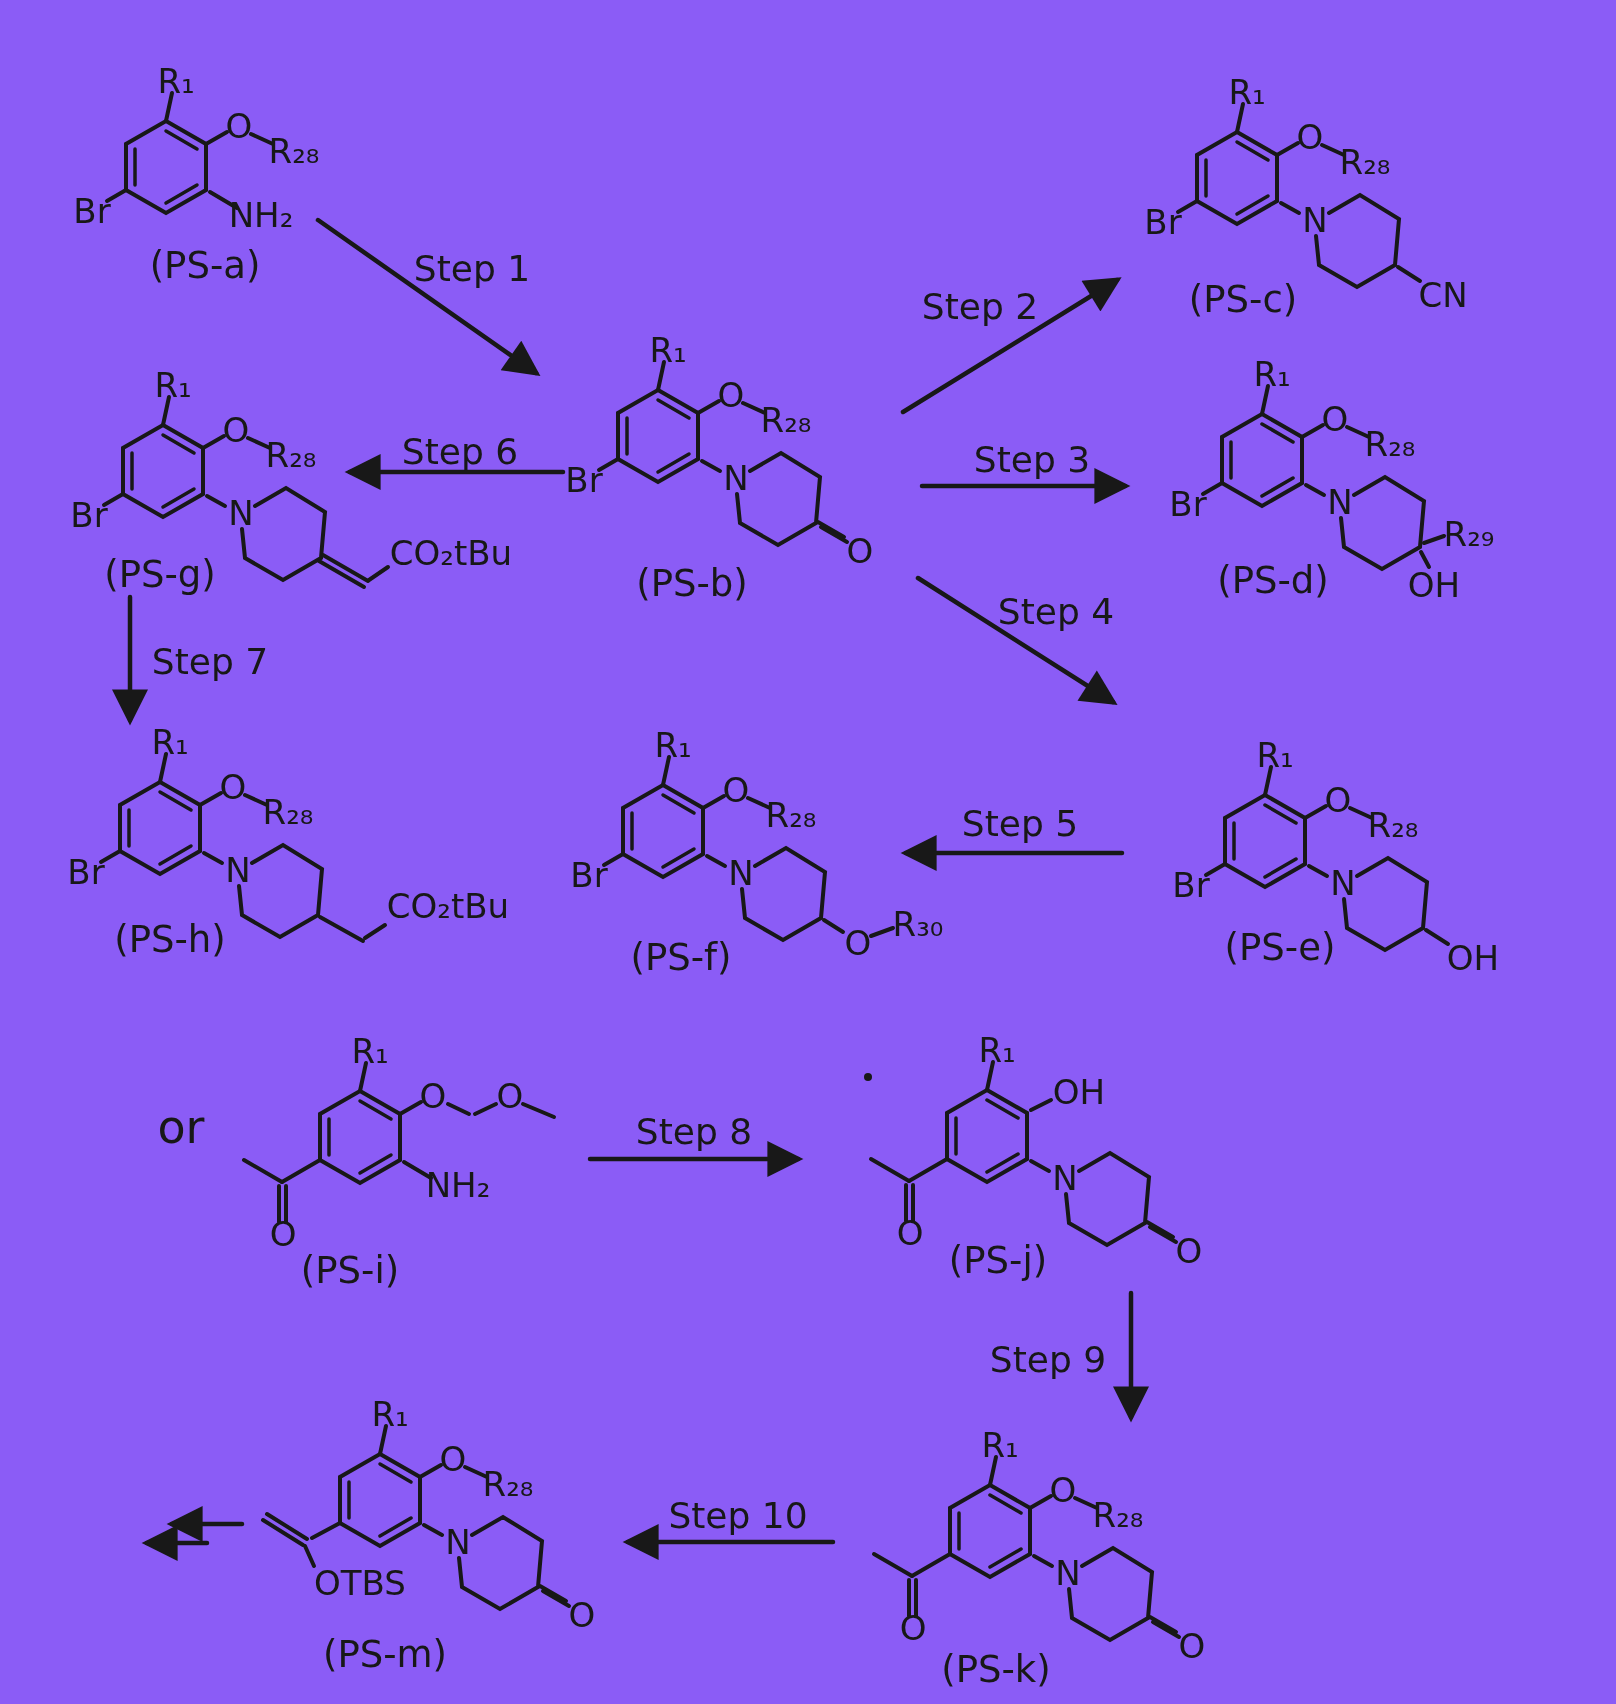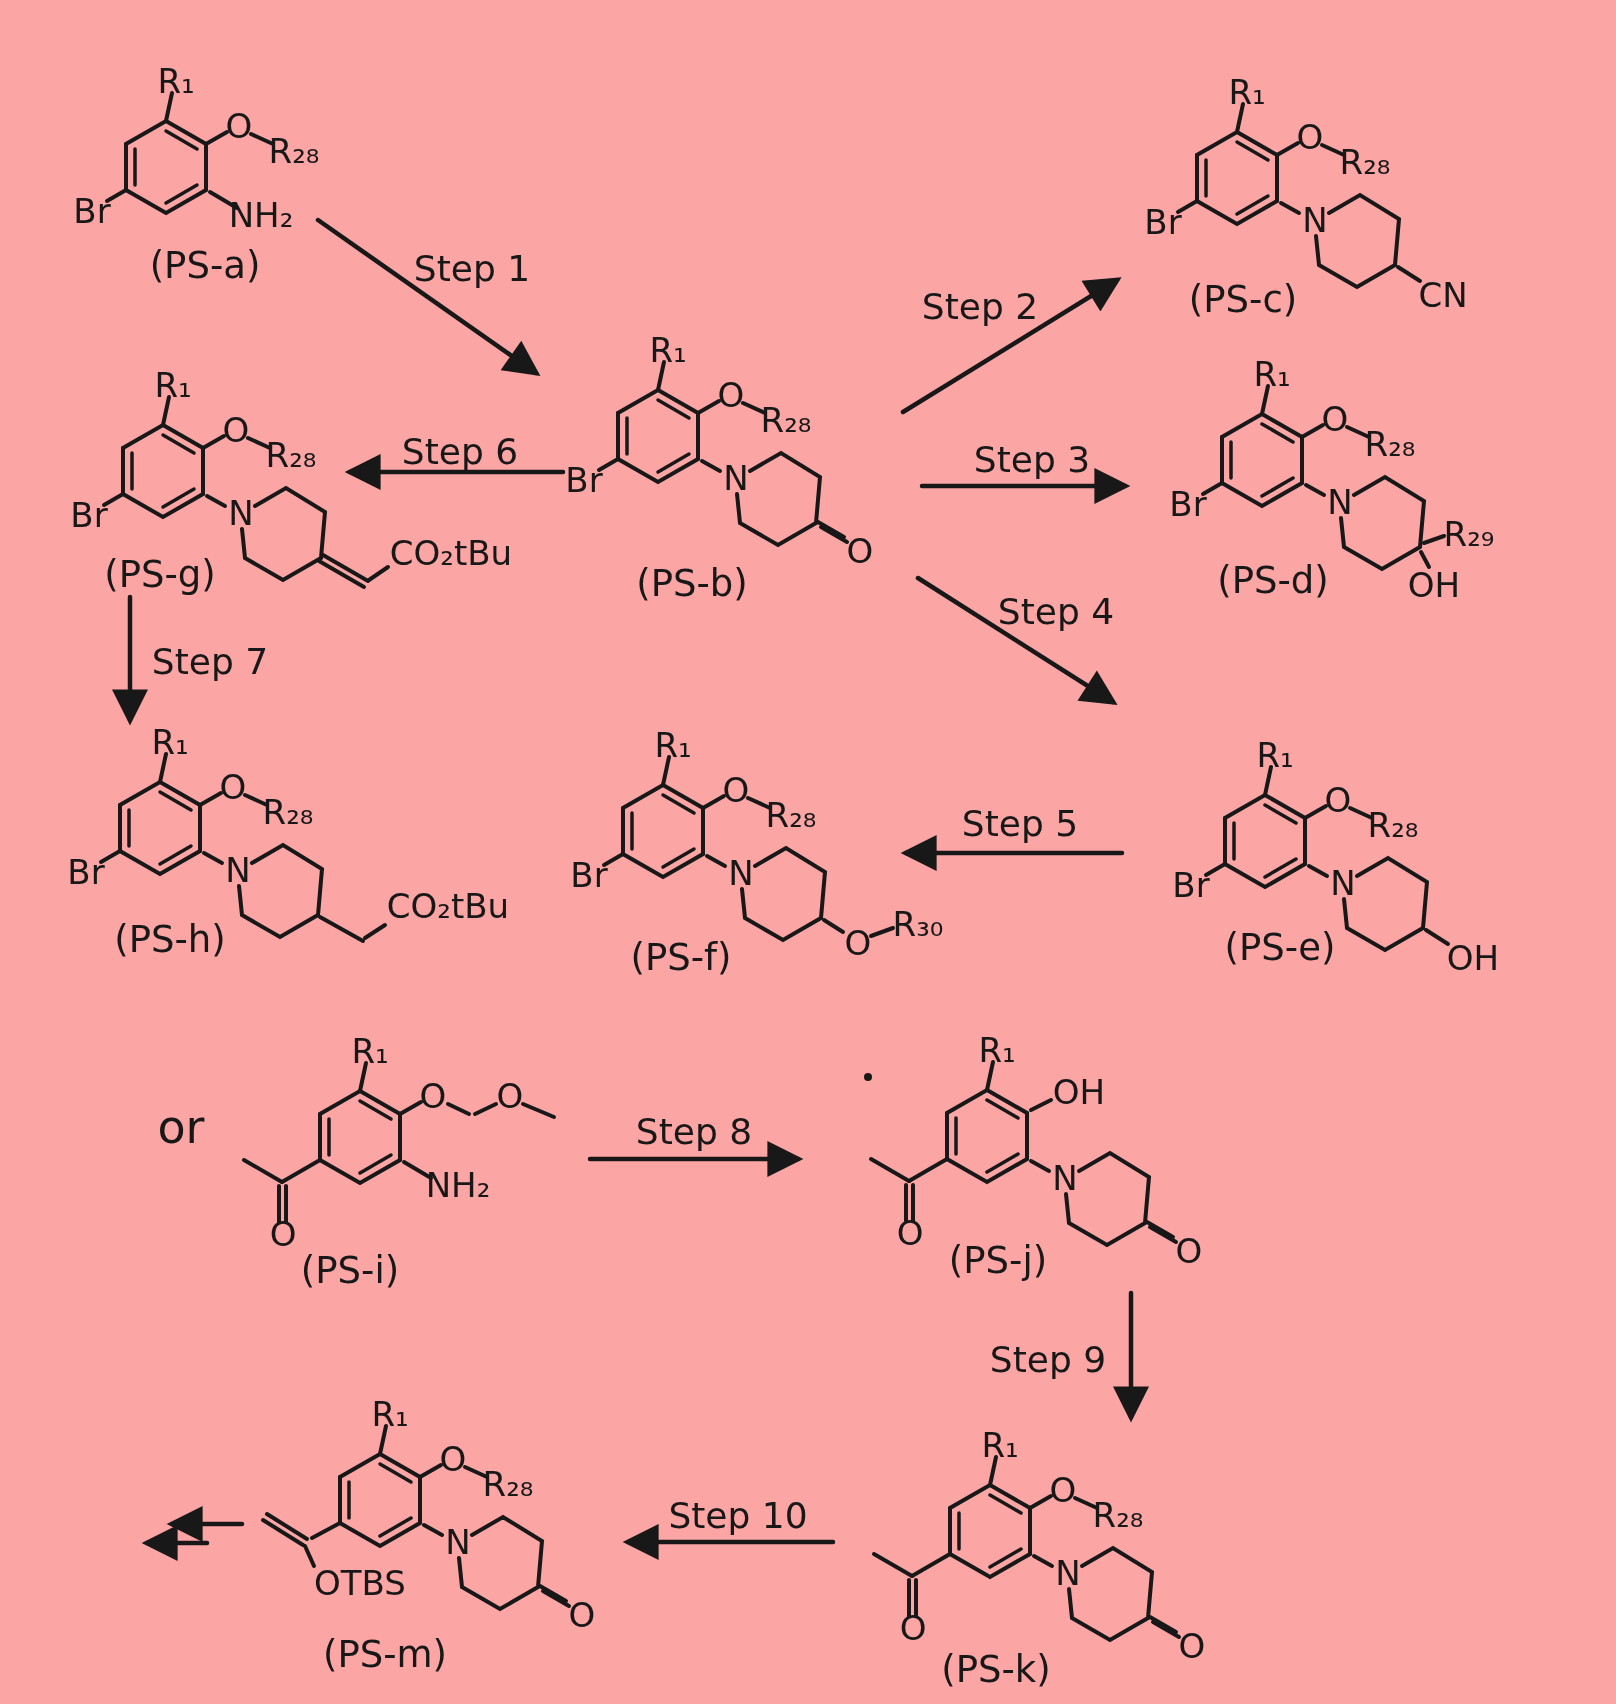--- a/index.html
+++ b/index.html
@@ -1,16 +1,16 @@
 <!DOCTYPE html>
 <html><head>
 <meta charset="utf-8">
 <style>
   html,body{margin:0;padding:0;background:#ffffff;}
-  .page{width:1616px;height:1704px;background:#fca5a5;position:relative;}
+  .page{width:1616px;height:1704px;background:#8b5cf6;position:relative;}
   svg{display:block;font-family:"DejaVu Sans",sans-serif;}
   .bond{stroke:currentColor;stroke-width:4;fill:none;stroke-linecap:round;}
   .bond2{stroke:currentColor;stroke-width:3.5;fill:none;stroke-linecap:round;}
   .arrow{stroke:currentColor;stroke-width:4.5;fill:none;stroke-linecap:round;}
   text{fill:currentColor;}
   .atom{font-size:34px;text-anchor:middle;}
   .cmpd{font-size:37px;text-anchor:middle;}
   .step{font-size:36px;text-anchor:middle;}
   .or{font-size:46px;text-anchor:middle;}
 </style>

